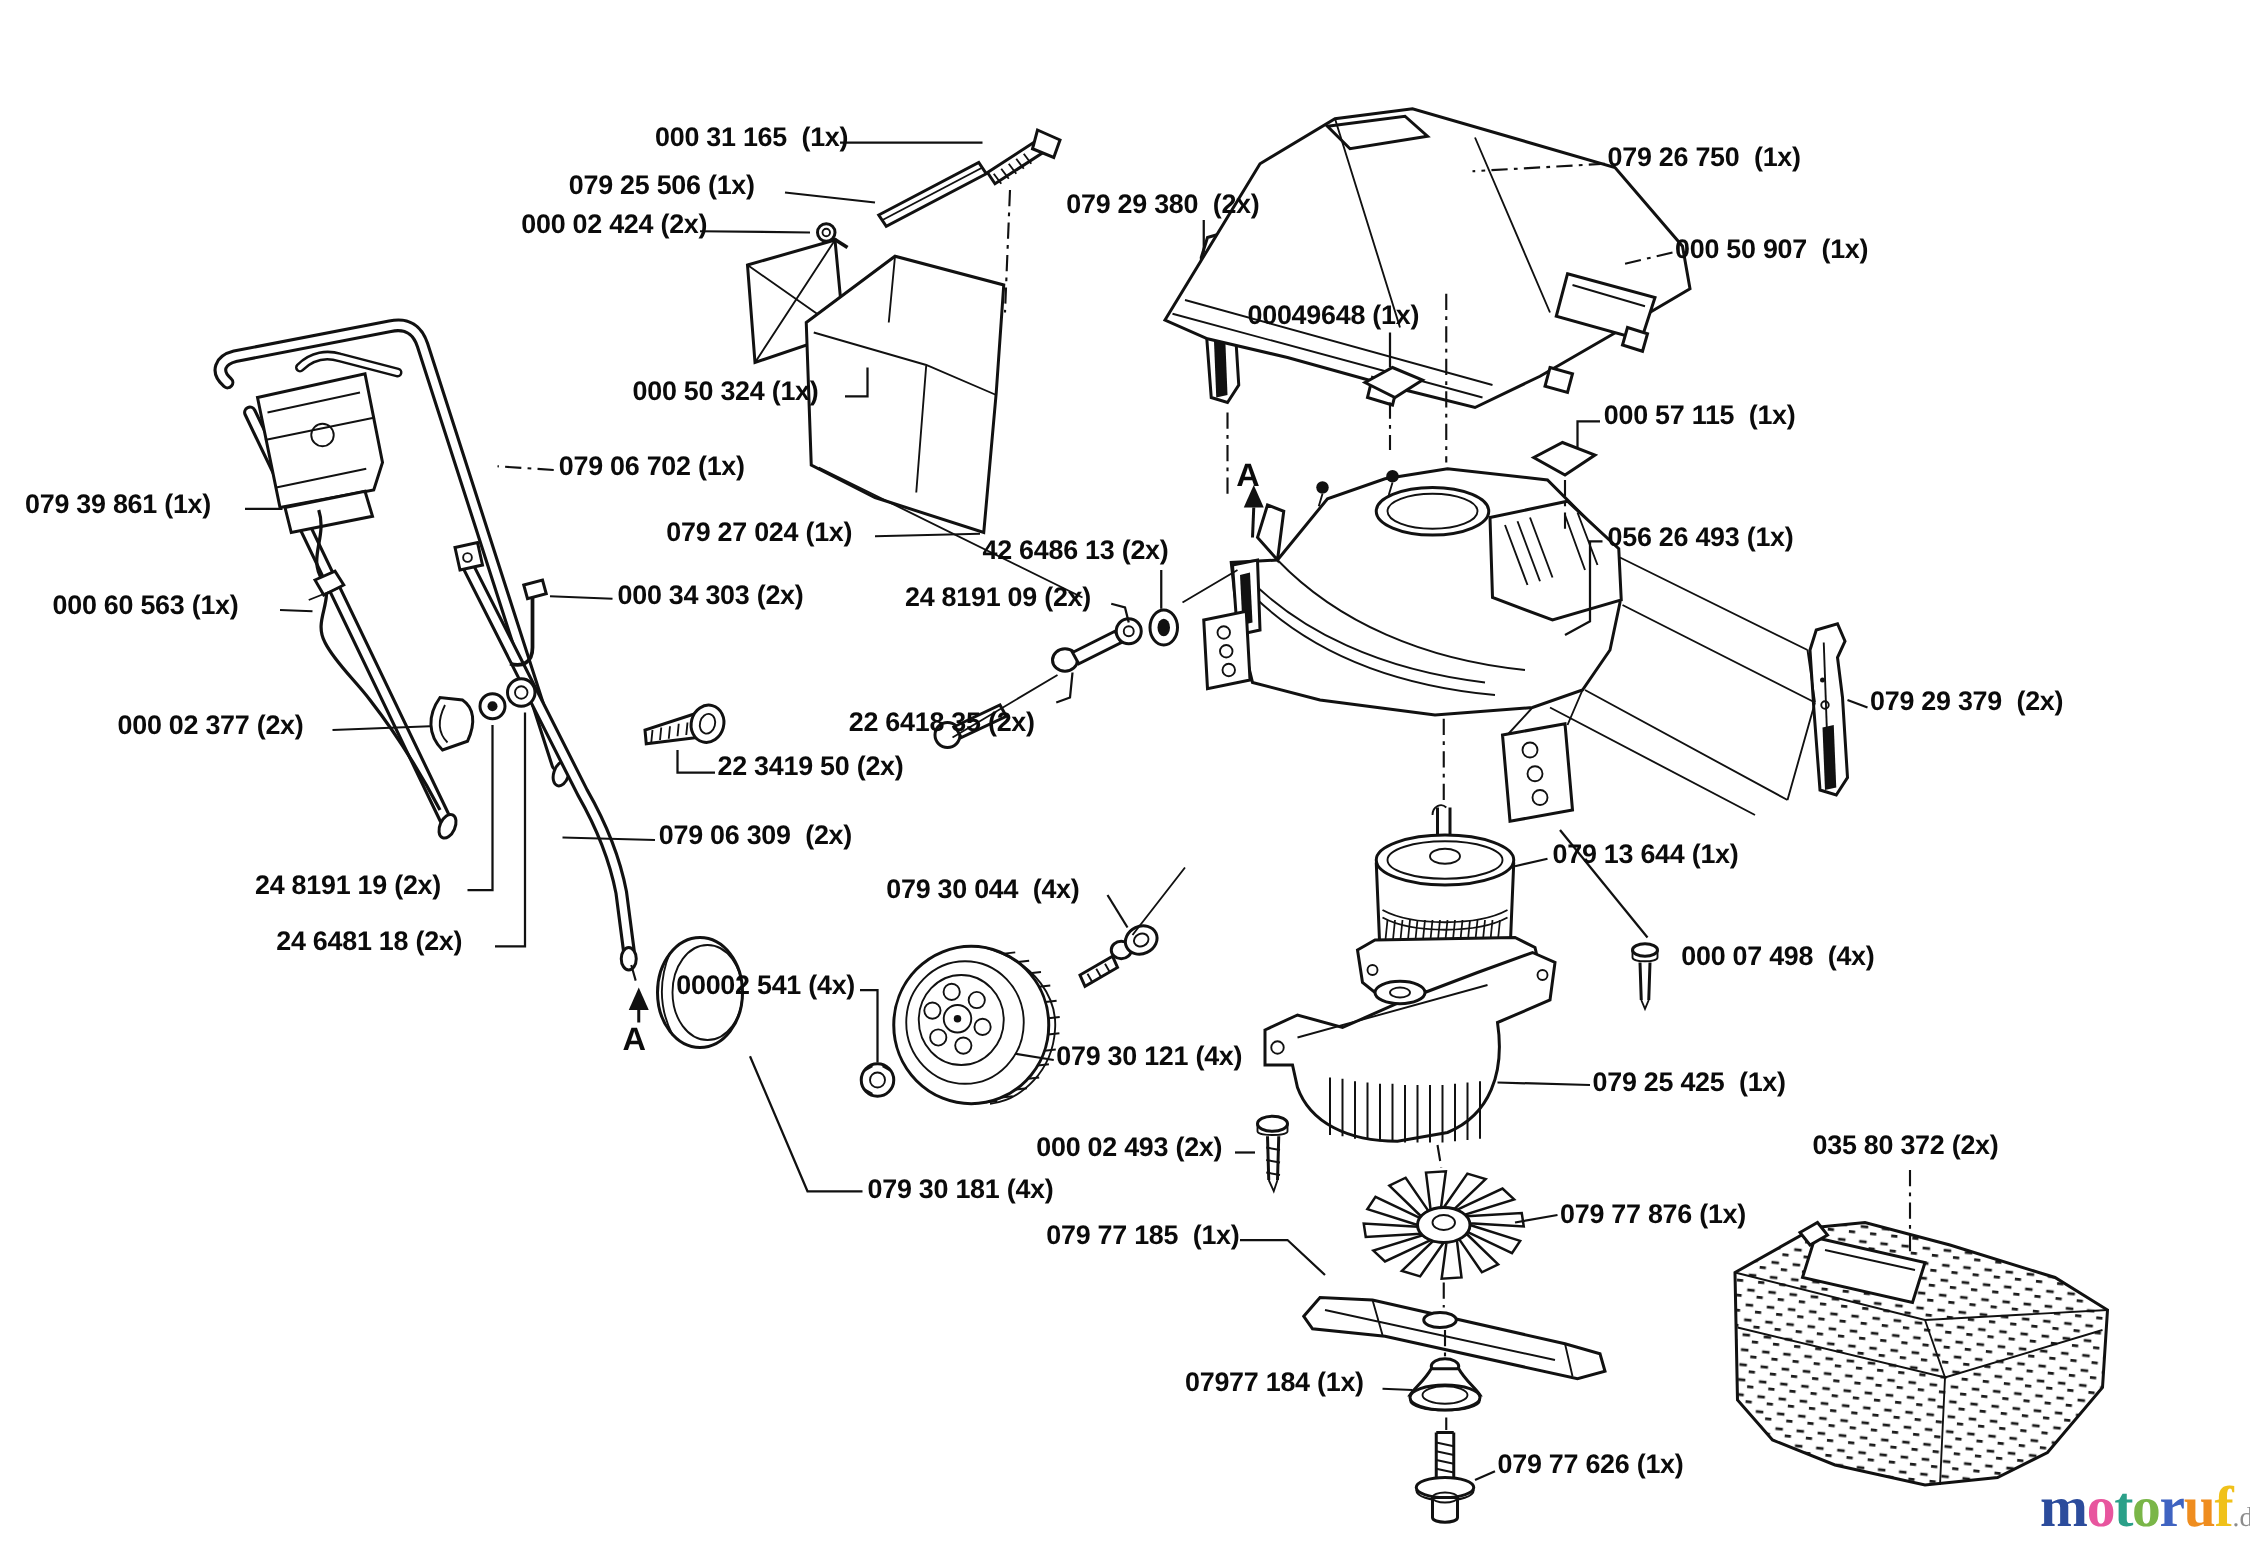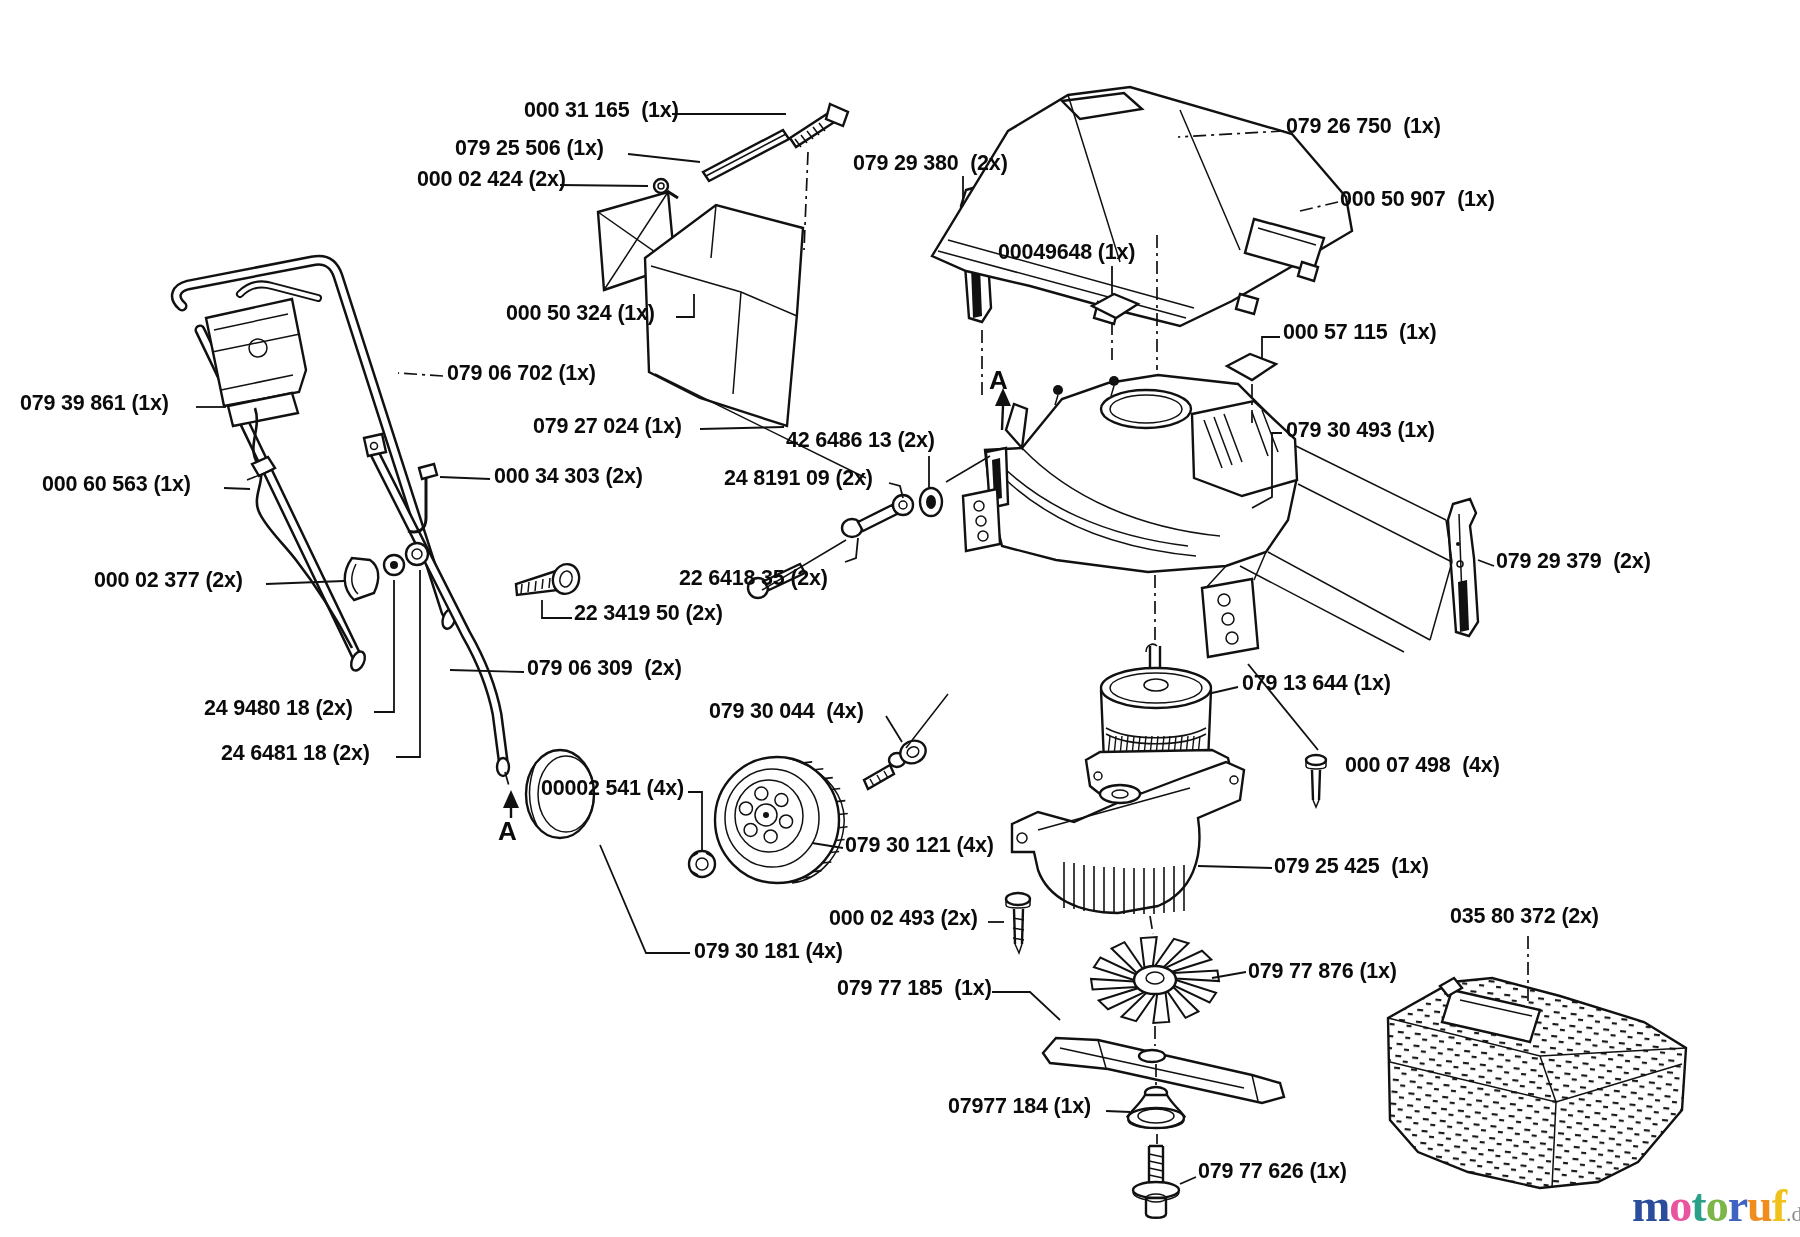--- a/index.html
+++ b/index.html
@@ -419,33 +419,33 @@
   <div class="lbl" style="left:533px;top:416px">079 27 024 (1x)</div>
   <div class="lbl" style="left:20px;top:393px">079 39 861 (1x)</div>
   <div class="lbl" style="left:42px;top:474px">000 60 563 (1x)</div>
   <div class="lbl" style="left:494px;top:466px">000 34 303 (2x)</div>
   <div class="lbl" style="left:786px;top:430px">42 6486 13 (2x)</div>
   <div class="lbl" style="left:724px;top:468px">24 8191 09 (2x)</div>
   <div class="lbl" style="left:679px;top:568px">22 6418 35 (2x)</div>
   <div class="lbl" style="left:574px;top:603px">22 3419 50 (2x)</div>
   <div class="lbl" style="left:94px;top:570px">000 02 377 (2x)</div>
   <div class="lbl" style="left:527px;top:658px">079 06 309  (2x)</div>
-  <div class="lbl" style="left:204px;top:698px">24 9480 18 (2x)</div>
+  <div class="lbl" style="left:204px;top:698px">24 8191 19 (2x)</div>
   <div class="lbl" style="left:221px;top:743px">24 6481 18 (2x)</div>
   <div class="lbl" style="left:709px;top:701px">079 30 044  (4x)</div>
   <div class="lbl" style="left:541px;top:778px">00002 541 (4x)</div>
   <div class="lbl" style="left:845px;top:835px">079 30 121 (4x)</div>
   <div class="lbl" style="left:694px;top:941px">079 30 181 (4x)</div>
   <div class="lbl" style="left:837px;top:978px">079 77 185  (1x)</div>
   <div class="lbl" style="left:853px;top:153px">079 29 380  (2x)</div>
   <div class="lbl" style="left:1286px;top:116px">079 26 750  (1x)</div>
   <div class="lbl" style="left:1340px;top:189px">000 50 907  (1x)</div>
   <div class="lbl" style="left:998px;top:242px">00049648 (1x)</div>
   <div class="lbl" style="left:1283px;top:322px">000 57 115  (1x)</div>
-  <div class="lbl" style="left:1286px;top:420px">079 30 493 (1x)</div>
+  <div class="lbl" style="left:1286px;top:420px">056 26 493 (1x)</div>
   <div class="lbl" style="left:1496px;top:551px">079 29 379  (2x)</div>
   <div class="lbl" style="left:1242px;top:673px">079 13 644 (1x)</div>
   <div class="lbl" style="left:1345px;top:755px">000 07 498  (4x)</div>
   <div class="lbl" style="left:1274px;top:856px">079 25 425  (1x)</div>
   <div class="lbl" style="left:829px;top:908px">000 02 493 (2x)</div>
   <div class="lbl" style="left:1248px;top:961px">079 77 876 (1x)</div>
   <div class="lbl" style="left:1450px;top:906px">035 80 372 (2x)</div>
   <div class="lbl" style="left:948px;top:1096px">07977 184 (1x)</div>
   <div class="lbl" style="left:1198px;top:1161px">079 77 626 (1x)</div>
 </div>

